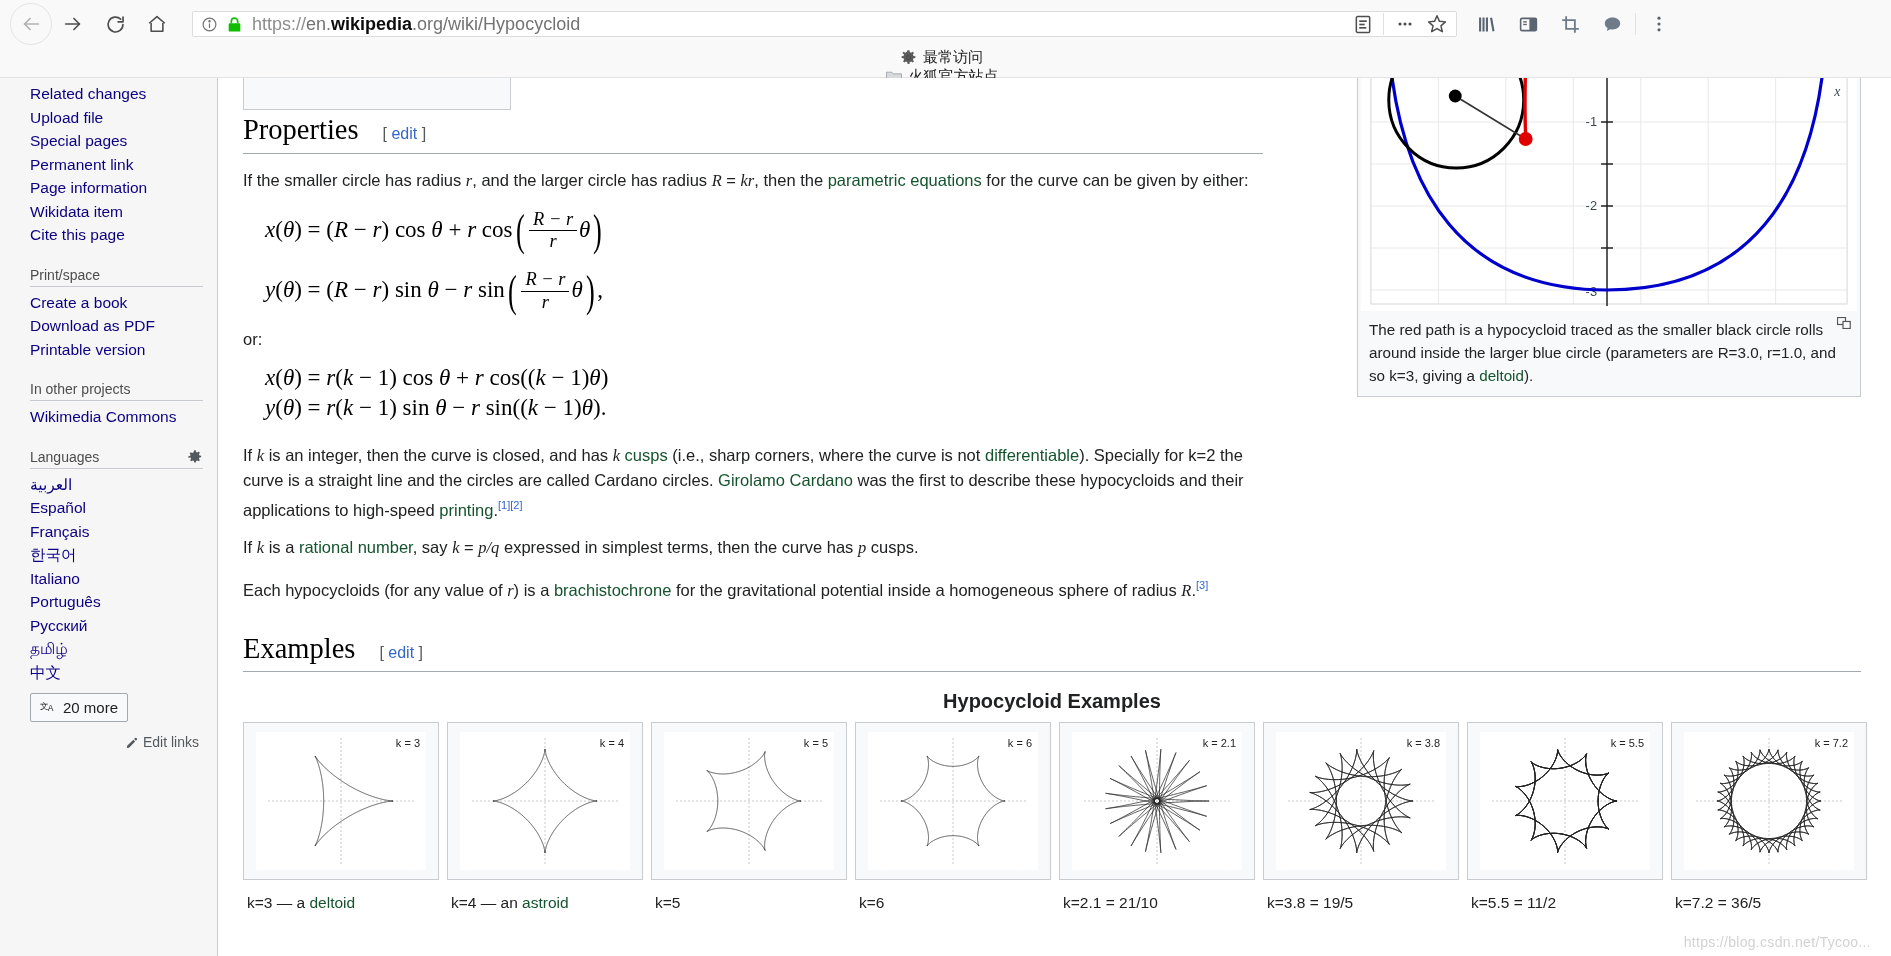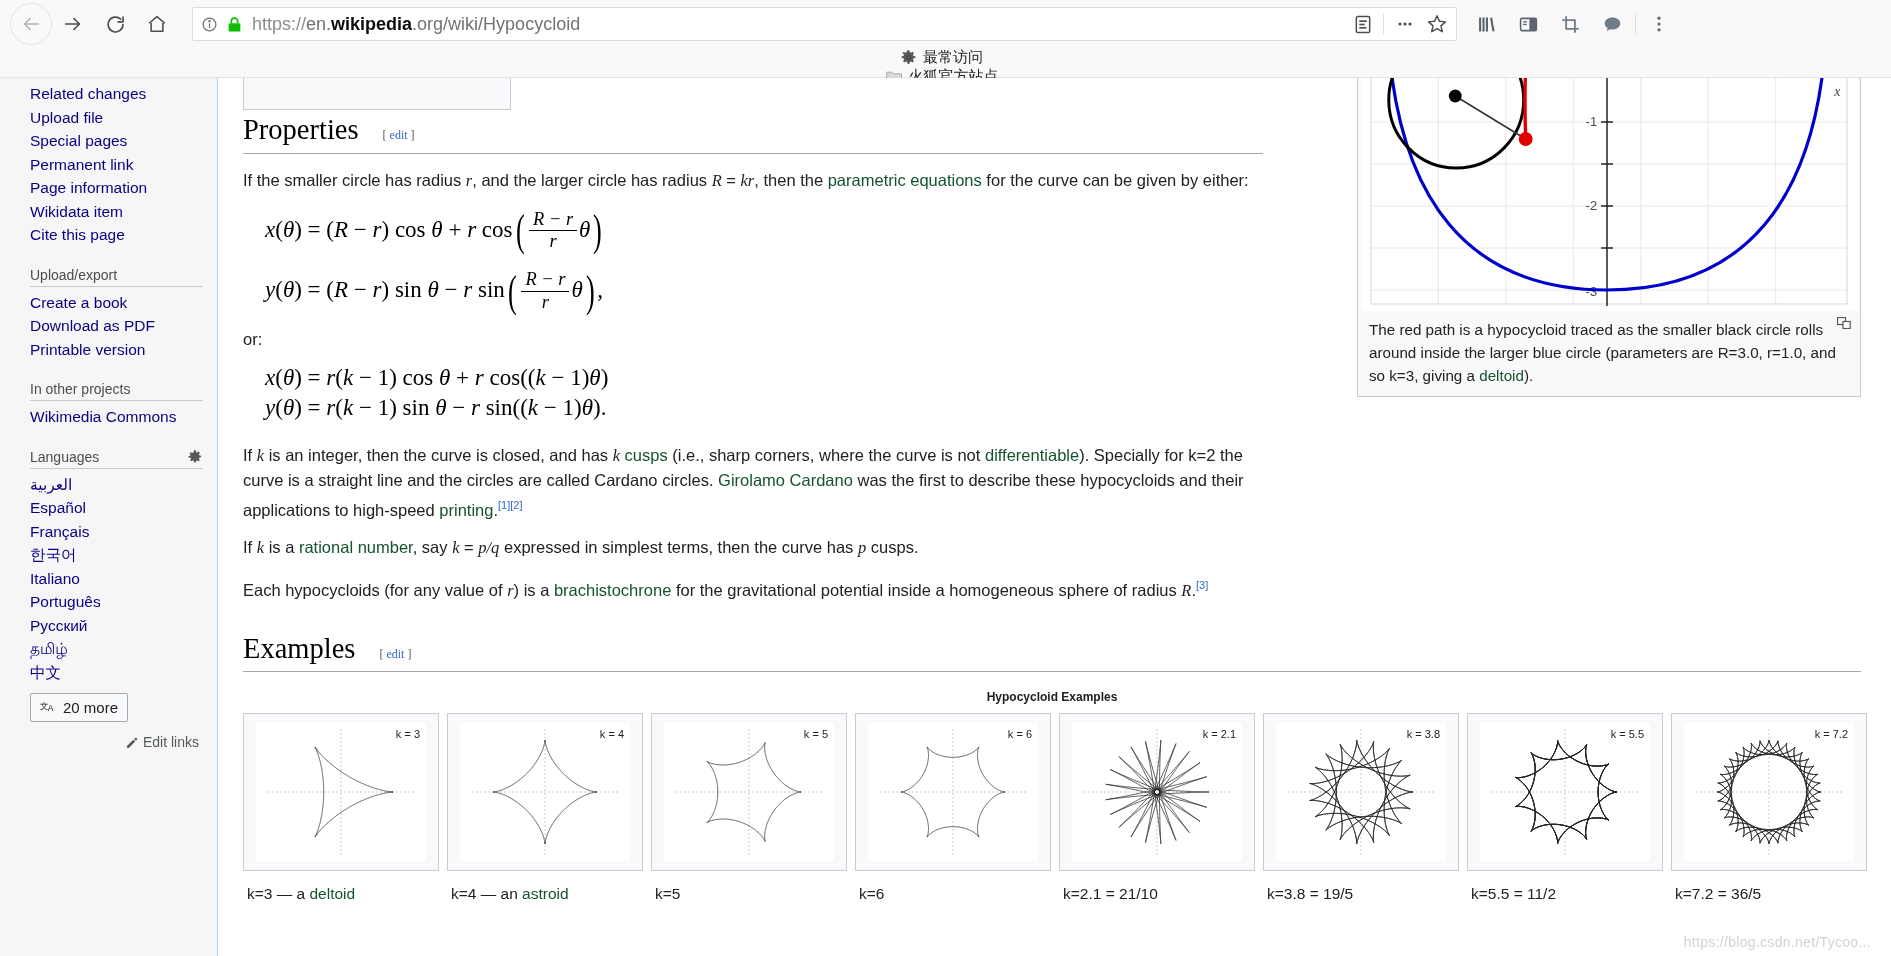--- a/index.html
+++ b/index.html
@@ -21,21 +21,21 @@
   }
   .nav-btn {
     width: 42px; height: 42px; display:flex; align-items:center;
     justify-content:center; border-radius:50%; color:#4d4d4d;
     flex: 0 0 auto;
   }
   .nav-btn.disabled { color:#b1b1b3; border:1px solid #e4e4e4; }
   .nav-btn svg { display:block; }
 
   #url-bar {
-    flex: 1 1 auto; height: 34px; margin: 0 10px 0 14px;
+    flex: 1 1 auto; height: 26px; margin: 0 10px 0 14px;
     background:#ffffff; border:1px solid #dcdcdc; border-radius:2px;
     display:flex; align-items:center; padding: 0 8px;
     max-width: 1265px;
   }
   #url-text {
     font-size: 18px; color:#737373; margin-left:10px;
     white-space:nowrap; overflow:hidden;
     font-family: "Liberation Sans", sans-serif;
   }
   #url-text b { color:#0c0c0d; font-weight:700; }
@@ -98,21 +98,21 @@
   }
 
   h2.section-head {
     font-family: "Liberation Serif", serif;
     font-size: 28.5px; font-weight: normal; color:#000;
     border-bottom:1px solid #a2a9b1; padding-bottom: 5px;
     margin: 34px 0 14px 0; line-height: 1.25;
     display:flex; align-items:baseline; gap:24px;
     max-width: 1020px;
   }
-  .edit-link { font-family:Liberation Serif, serif; font-size:12px; color:#54595d;margin-top:8px; }
+  .edit-link { font-family:Liberation Sans, sans-serif; font-size:16px; color:#54595d;margin-top:8px; }
   .edit-link a { color:#3366cc; text-decoration:none; }
 
   p.body { font-size:16.5px; line-height:25px; margin: 13px 0; max-width: 1022px; }
   a.wlink { color:#14532d; text-decoration:none; }
   .mvar { font-family:"Liberation Serif", serif; font-style:italic; }
   sup.ref { font-size:11px; vertical-align: super; }
   sup.ref a { color:#3366cc; text-decoration:none; }
 
   .math-block {
     font-family:"Liberation Serif", serif; font-size: 23px;
@@ -138,21 +138,21 @@
   }
   #figure-image { width:100%; height: 237px; background:#fff; display:block; }
   #figure-caption {
     font-size: 15.2px; line-height: 23px; color:#222; padding: 7px 5px 6px 8px;
     position:relative;
   }
   #magnify-icon { position:absolute; right:6px; top:6px; }
 
   
   #gallery-title {
-    text-align:center; font-weight:bold; font-size:12px; margin: 18px 0 9px 0;
+    text-align:center; font-weight:bold; font-size:20px; margin: 18px 0 9px 0;
     max-width: 1620px;
   }
   #gallery { display:flex; gap:8px; }
   .gal-item { width: 196px; }
   .gal-box {
     width:196px; height:158px; border:1px solid #c8ccd1; background:#f8f9fa;
     display:flex; align-items:center; justify-content:center;
   }
   .gal-inner { width:170px; height:138px; background:#fff; position:relative; }
   .gal-k {
@@ -298,21 +298,21 @@
           <a class="portal-link" href="#">Related changes</a>
           <a class="portal-link" href="#">Upload file</a>
           <a class="portal-link" href="#">Special pages</a>
           <a class="portal-link" href="#">Permanent link</a>
           <a class="portal-link" href="#">Page information</a>
           <a class="portal-link" href="#">Wikidata item</a>
           <a class="portal-link" href="#">Cite this page</a>
         </div>
 
       <div class="portal-heading">
-        <span>Upload/export</span>
+        <span>Print/space</span>
       </div>
       <div id="print-list">
           <a class="portal-link" href="#">Create a book</a>
           <a class="portal-link" href="#">Download as PDF</a>
           <a class="portal-link" href="#">Printable version</a>
         </div>
 
       <div class="portal-heading">
         <span>In other projects</span>
       </div>

